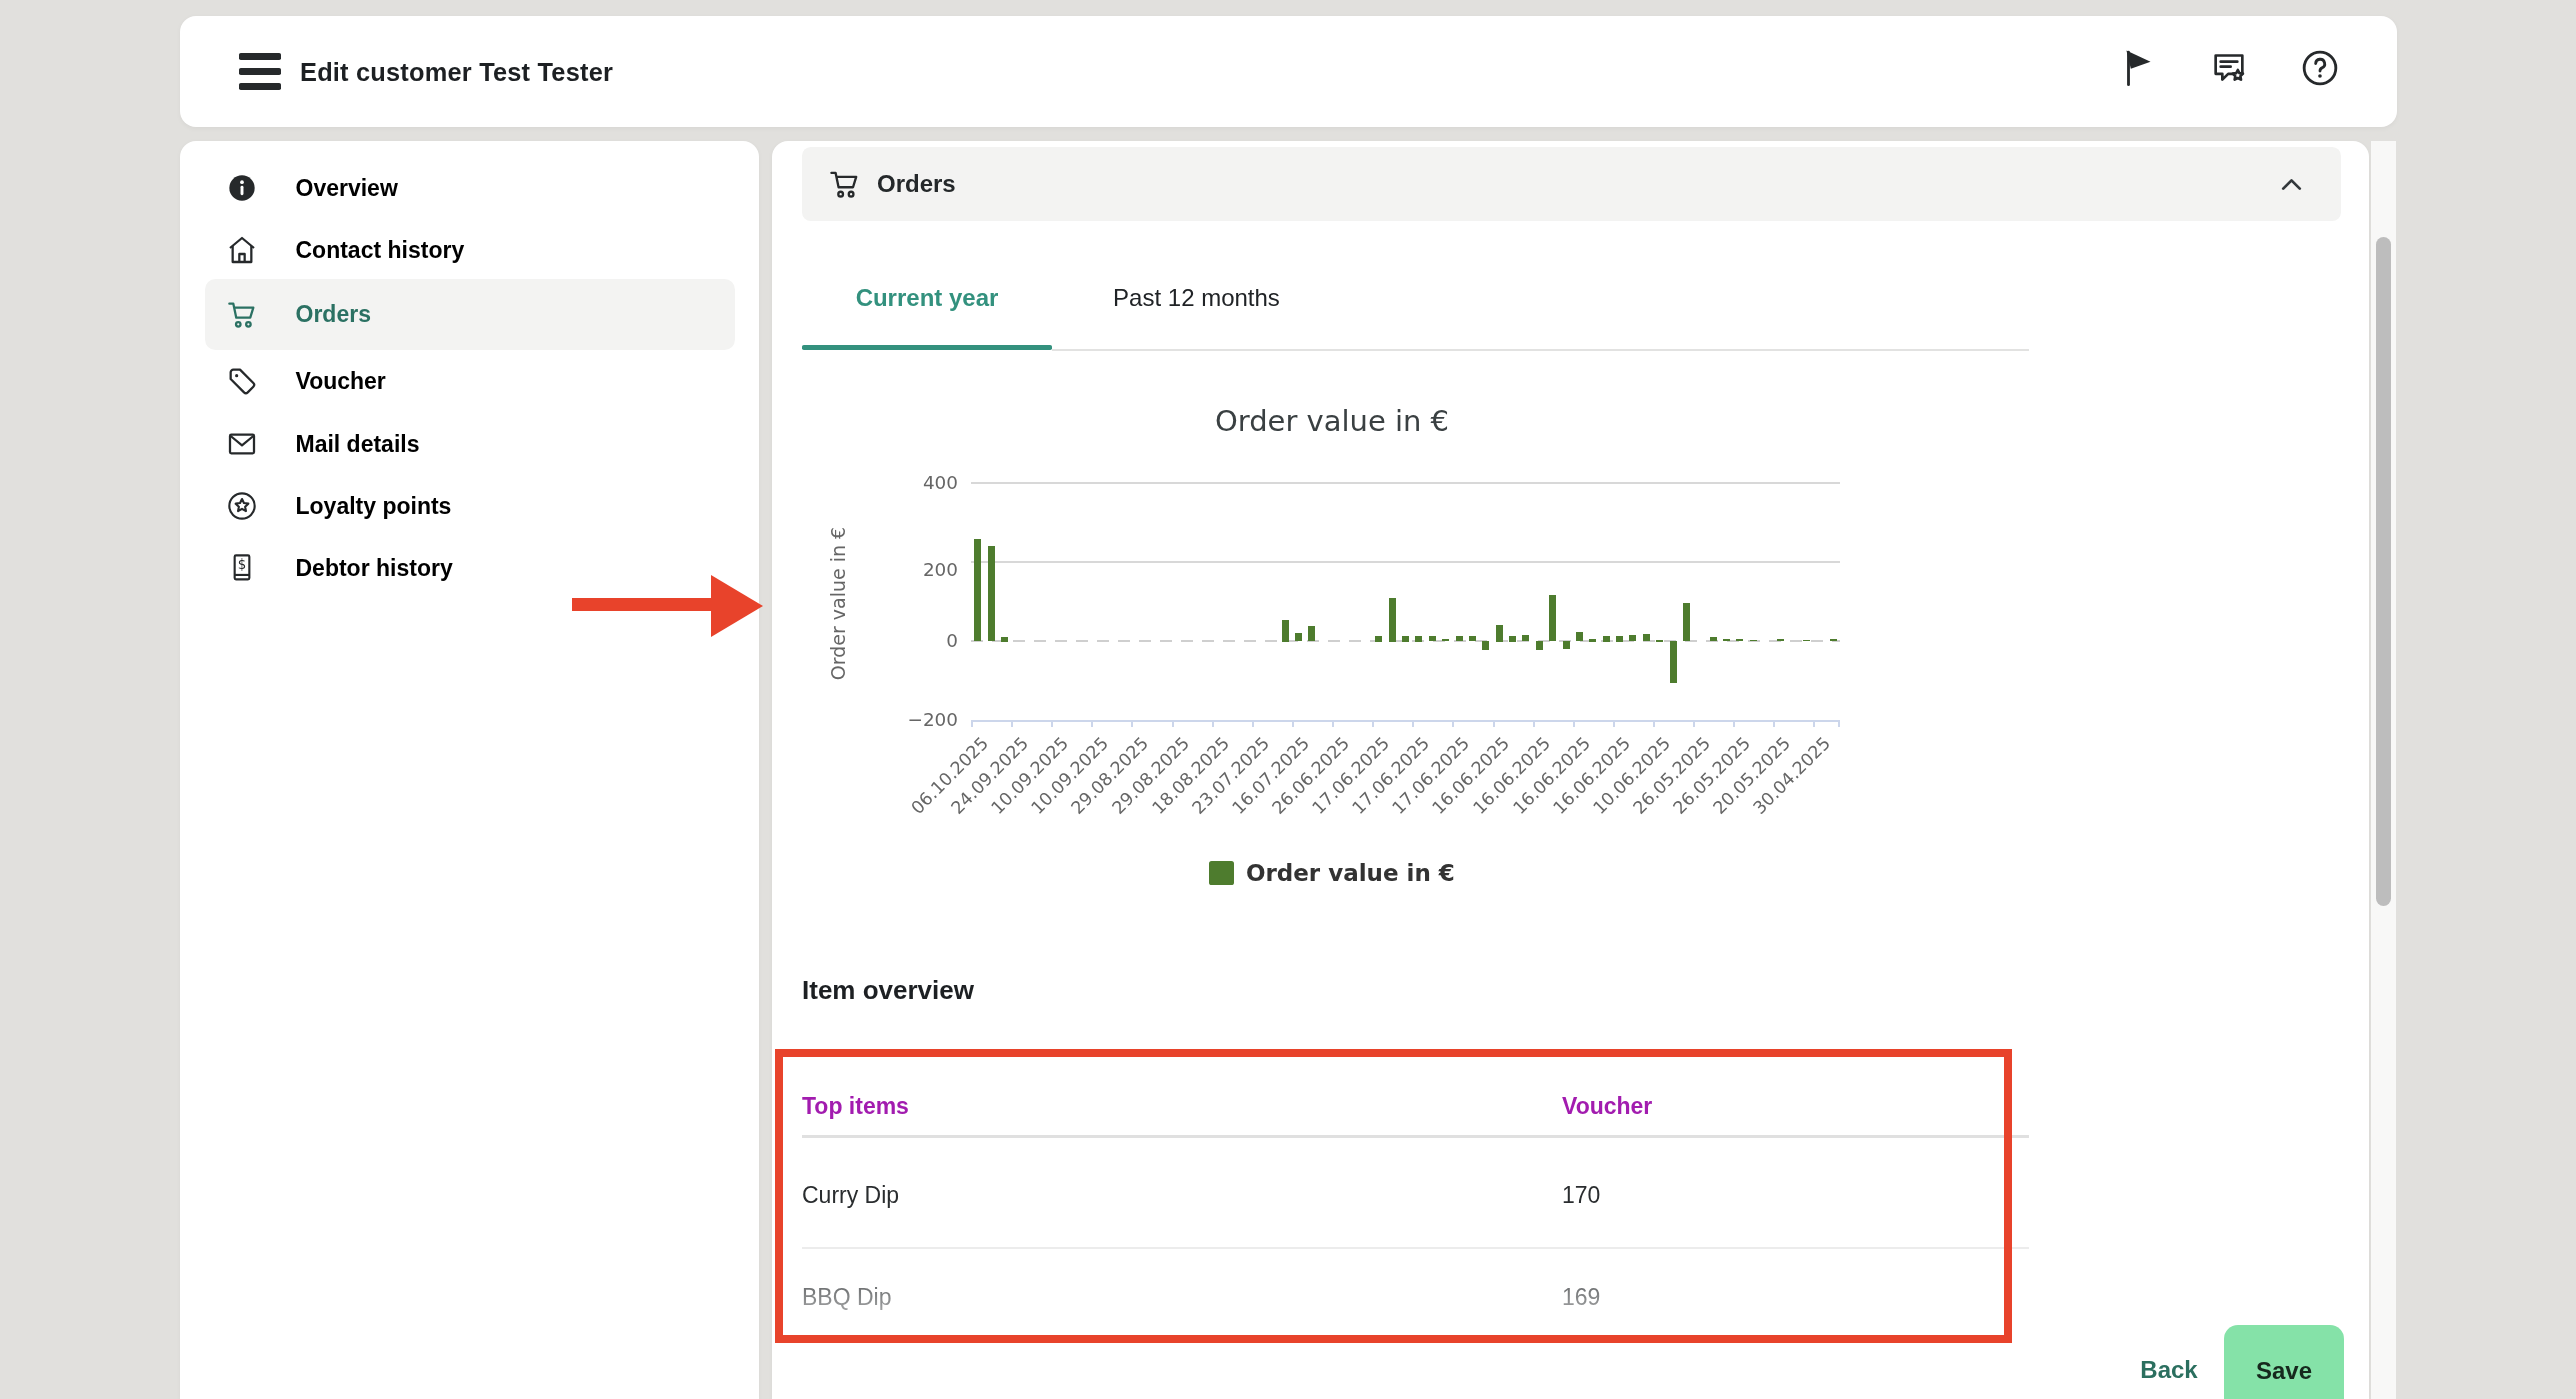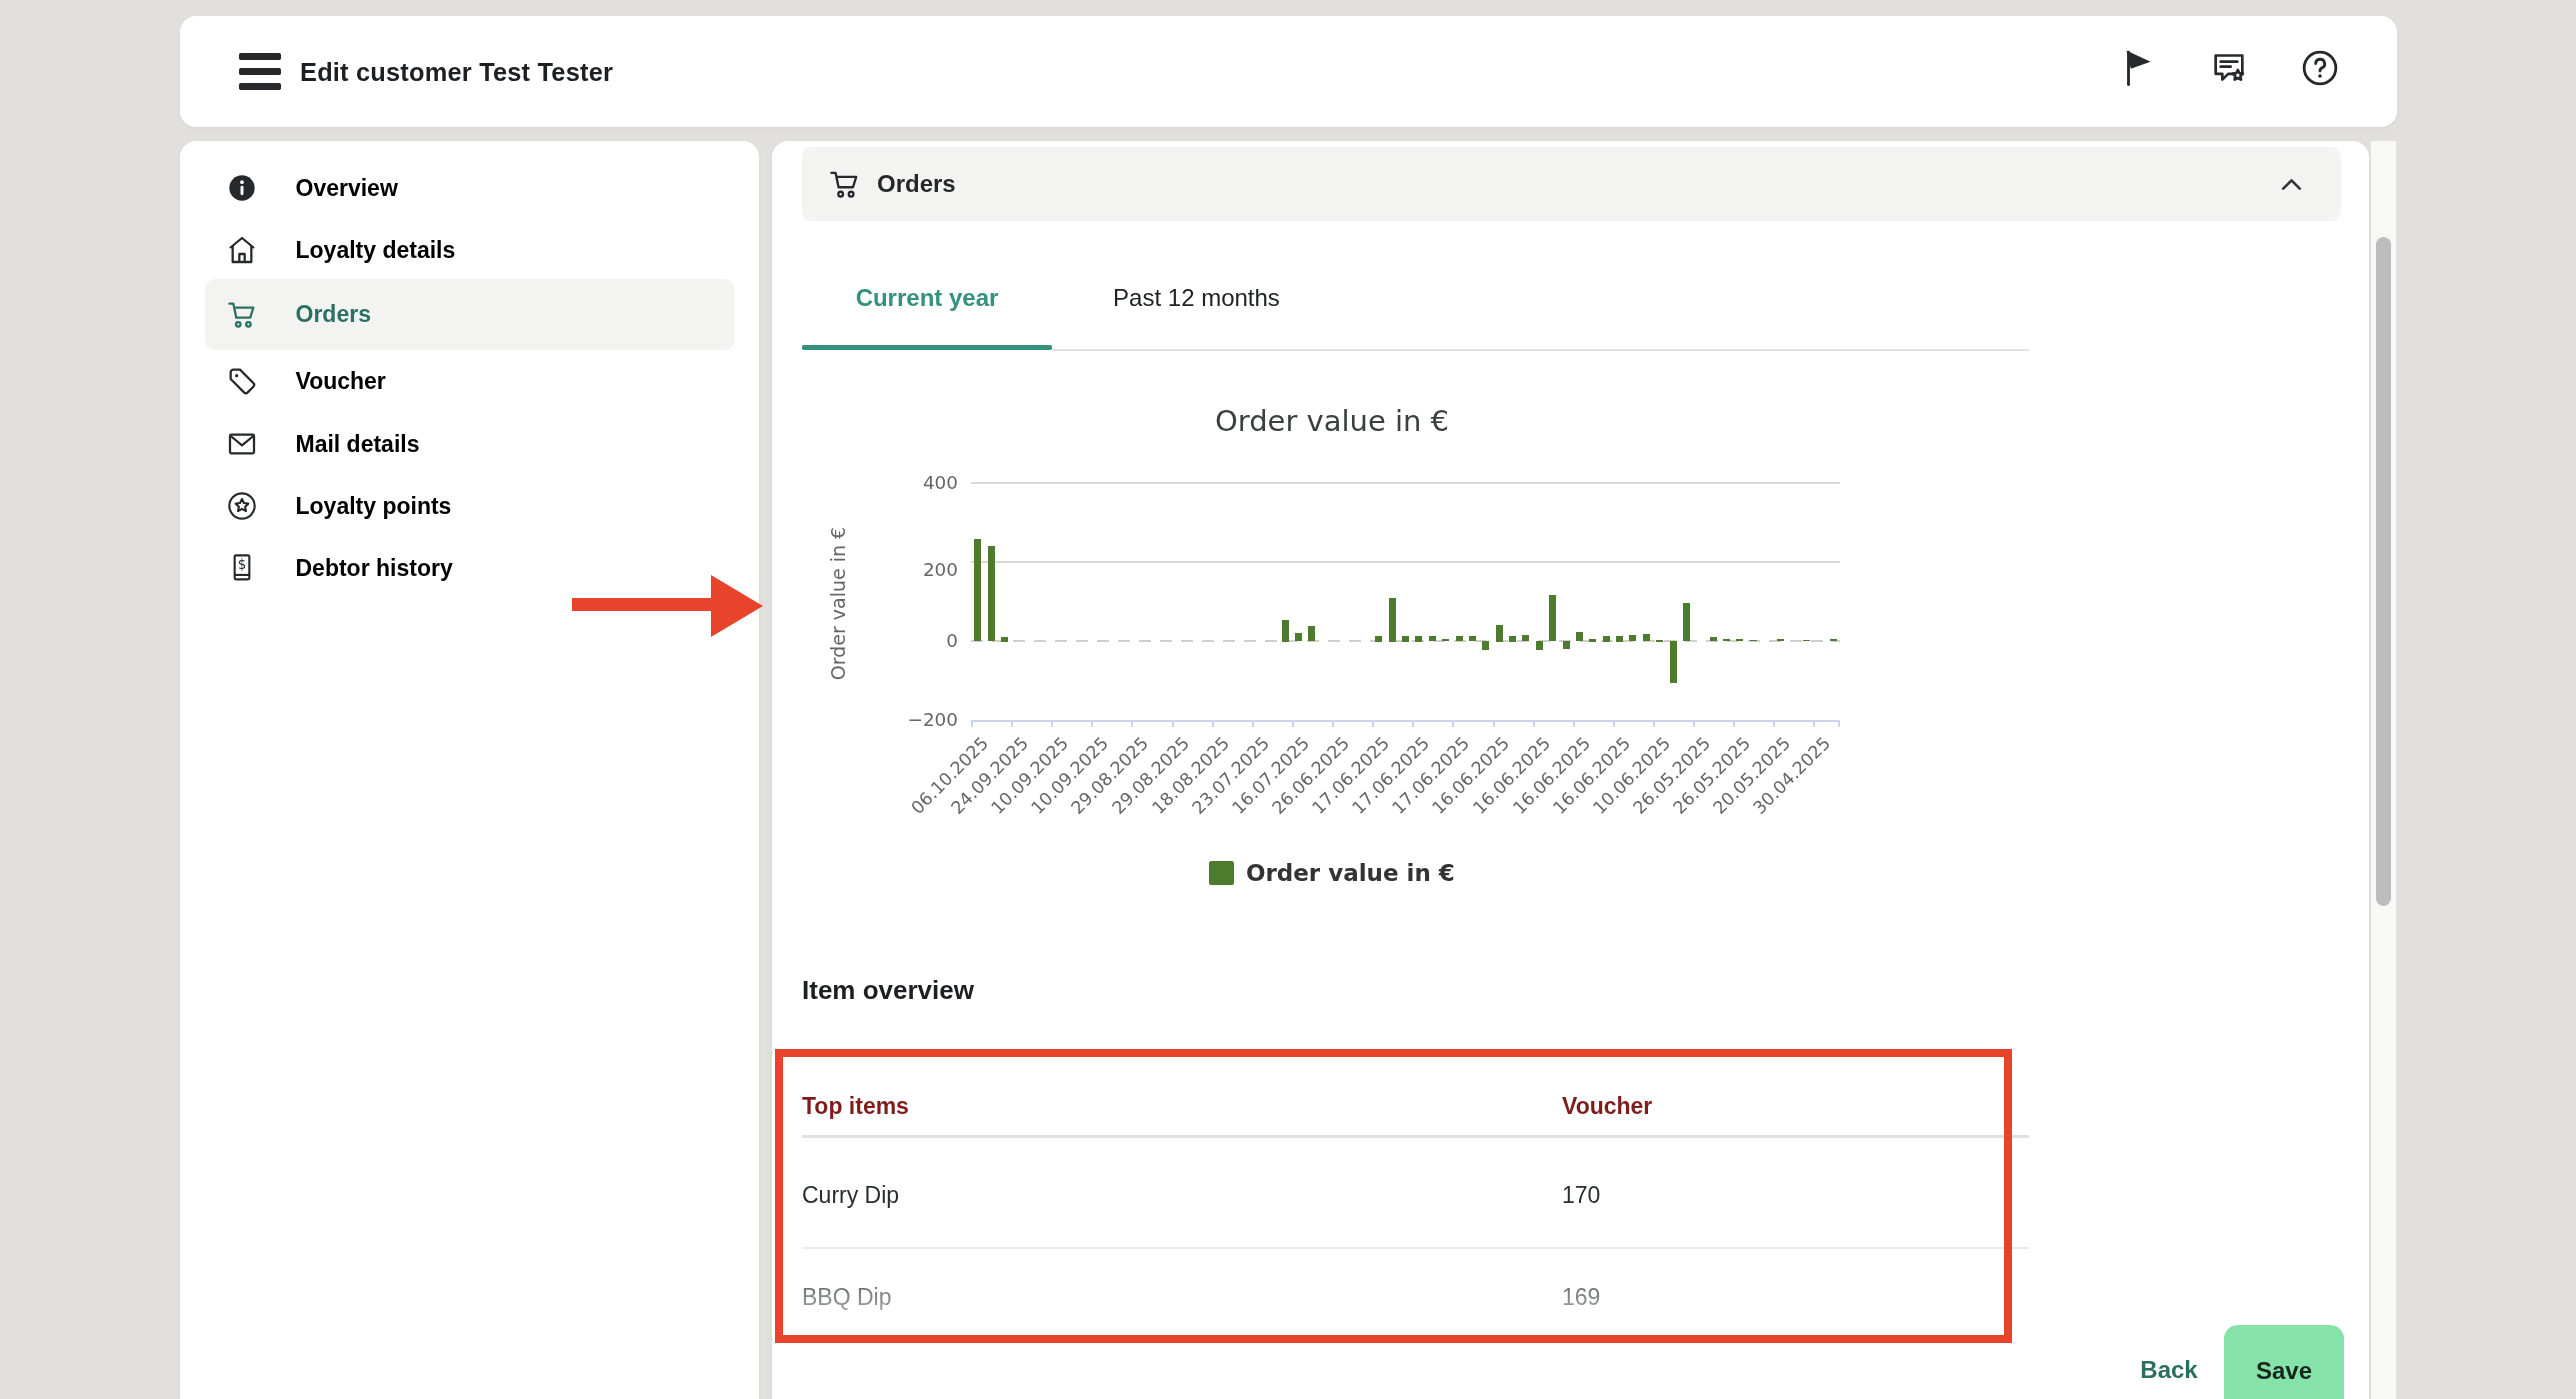--- a/index.html
+++ b/index.html
@@ -53,21 +53,21 @@
   .ytick-label { position:absolute; width:70px; text-align:right; font-size:18.4px; color:#666; }
   .xtick { position:absolute; width:1.8px; height:7px; background:#ccd6eb; }
   .bar { position:absolute; width:7px; background:#4e7c2e; }
   .xlabel { position:absolute; width:193px; text-align:right; font-size:17.5px; color:#666; transform:rotate(-45deg); transform-origin:100% 0; white-space:nowrap; }
   #legend { position:absolute; left:0; top:456px; width:1016px; display:flex; justify-content:center; align-items:center; gap:12.3px; }
   #legend .swatch { width:24.5px; height:24.5px; background:#4e7c2e; border-radius:2.6px; }
   #legend .ltext { font-size:23px; font-weight:700; color:#333; }
 
   
   #item-overview-heading { position:absolute; left:30px; top:834px; font-size:26px; font-weight:700; color:#1d2023; }
-  .th { position:absolute; font-size:23px; font-weight:700; color:#7f1d1d; }
+  .th { position:absolute; font-size:23px; font-weight:700; color:#a21caf; }
   .td { position:absolute; font-size:23px; font-weight:400; color:#2a2d2f; }
   .tdivider { position:absolute; left:30px; width:1227px; background:#e0e0e0; }
 
   #fade-overlay { position:absolute; left:0; top:1113px; width:1597px; height:145px; background:linear-gradient(180deg, rgba(255,255,255,0) 0%, #ffffff 70%); pointer-events:none; z-index:5; }
 
   
   #back-btn { position:absolute; left:1349px; top:1207px; width:96px; height:44px; font-size:24px; font-weight:700; color:#2b6f5f; text-align:center; line-height:44px; cursor:pointer; z-index:6; }
   #save-btn { position:absolute; left:1452px; top:1184px; width:120px; height:91px; background:#85e2a8; border:none; border-radius:14px; font-family:"Liberation Sans",sans-serif; font-size:24px; font-weight:700; color:#16281d; cursor:pointer; z-index:6; }
 
   
@@ -124,21 +124,21 @@
     <span class="nlabel">Overview</span>
   </div>
   <div class="nav-item" style="top:78px">
     <span class="nicon">
       <svg viewBox="0 0 24 24" fill="none" stroke="currentColor" stroke-width="1.7" stroke-linejoin="round">
           <path d="M3 10.5 L12 3 L21 10.5"></path>
           <path d="M5 9 V21 H19 V9"></path>
           <path d="M10 21 v-6 h4 v6"></path>
         </svg>
     </span>
-    <span class="nlabel">Loyalty details</span>
+    <span class="nlabel">Contact history</span>
   </div>
   <div class="nav-item active" style="top:138px">
     <span class="nicon">
       <svg viewBox="0 0 24 24" fill="none" stroke="currentColor" stroke-width="1.7" stroke-linejoin="round" stroke-linecap="round">
           <path d="M2.5 3.5 h3 l2.2 10.5 h10.5 l2.3 -7.5 H6.3"></path>
           <circle cx="9.2" cy="19" r="1.7"></circle>
           <circle cx="16.8" cy="19" r="1.7"></circle>
         </svg>
     </span>
     <span class="nlabel">Orders</span>

